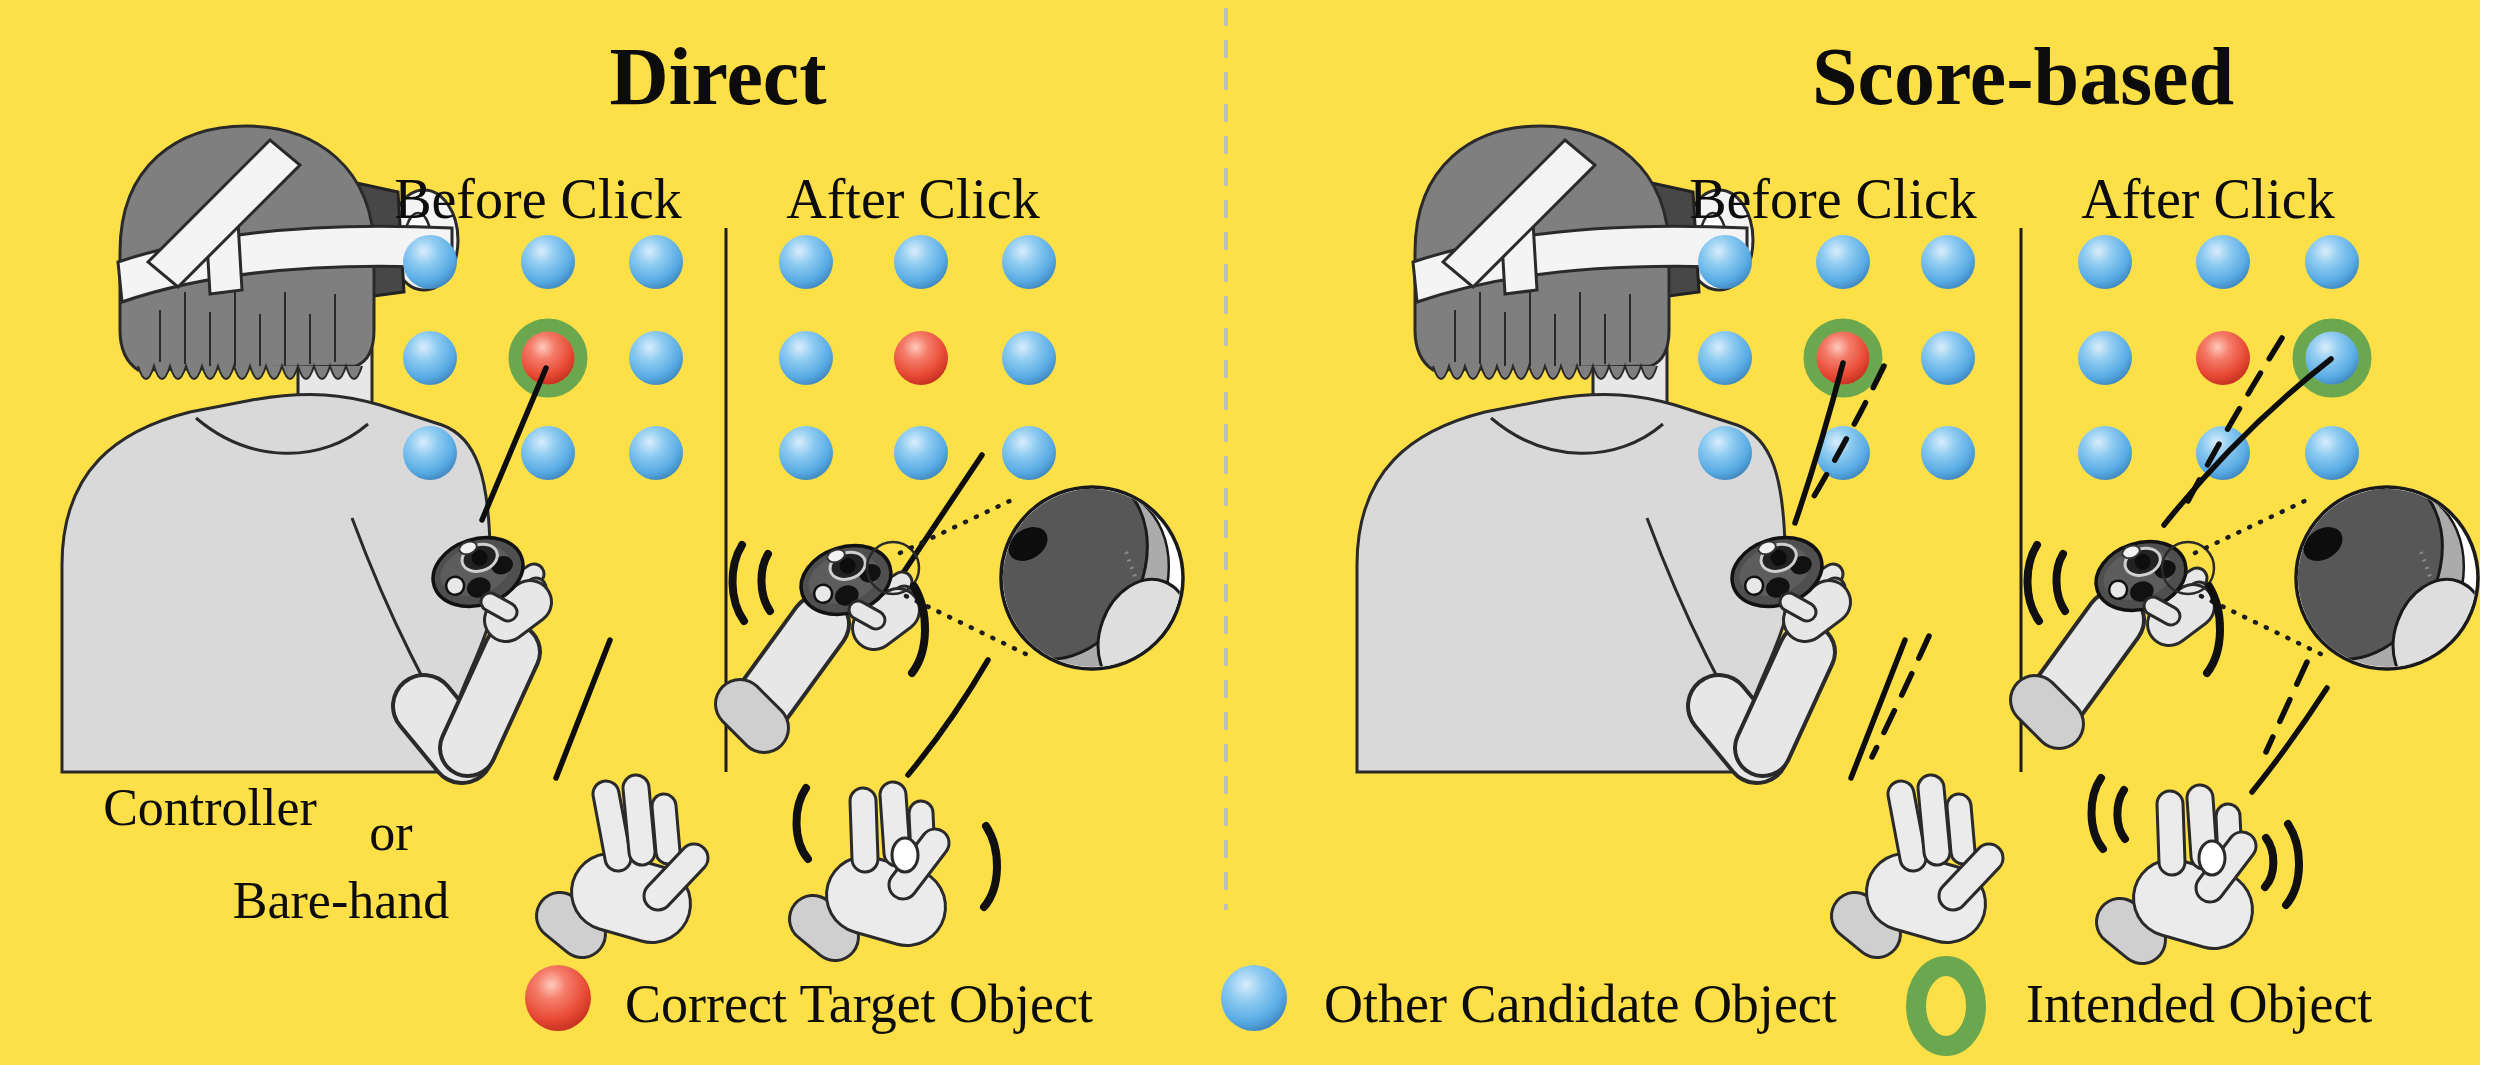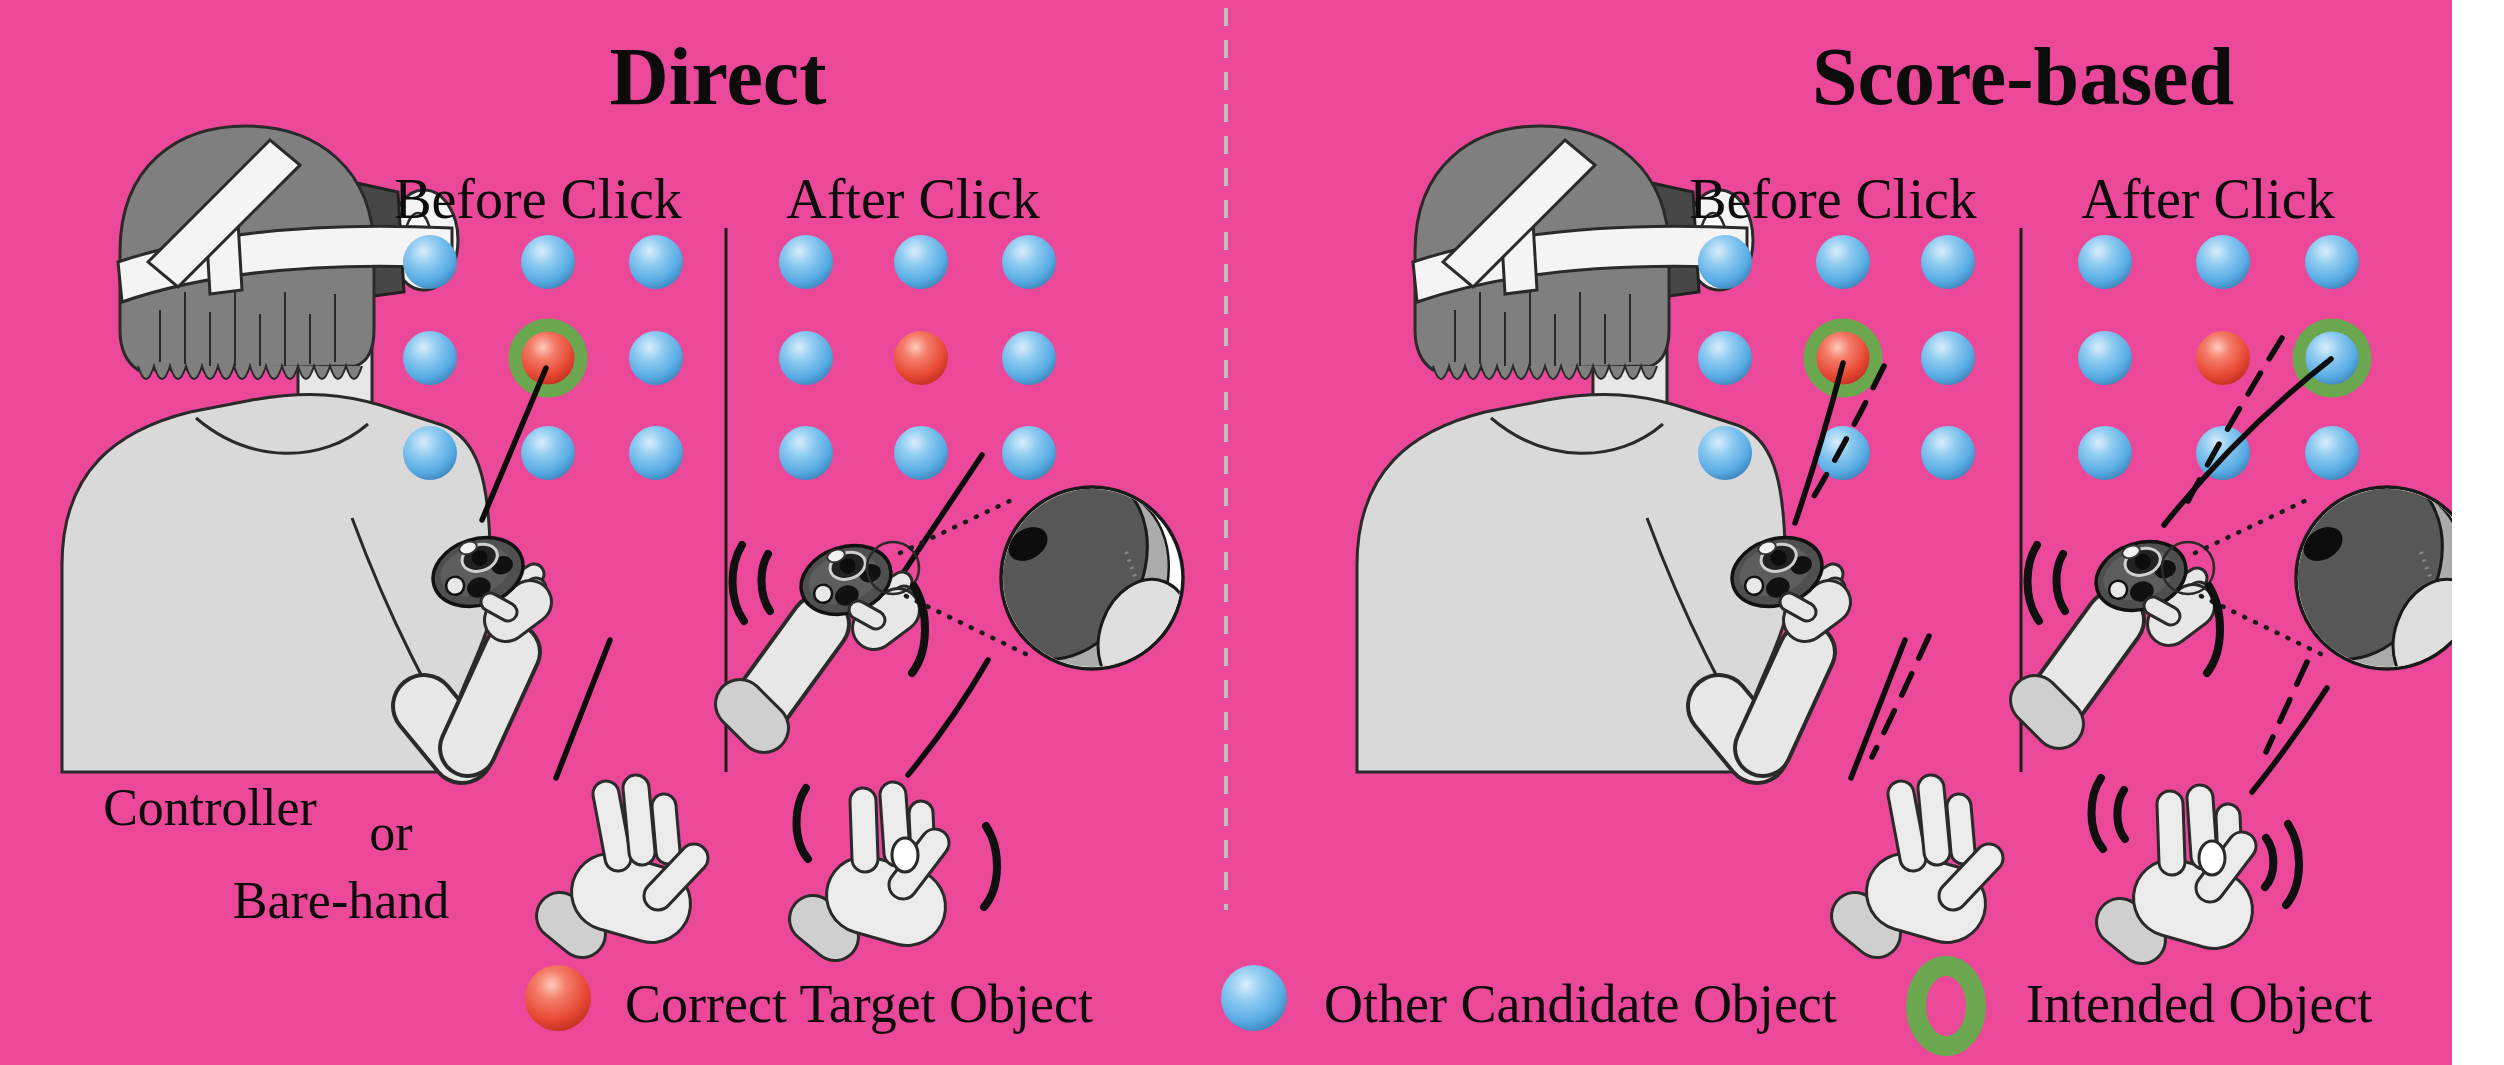--- a/index.html
+++ b/index.html
@@ -1,16 +1,16 @@
 <!DOCTYPE html>
 <html><head>
 <meta charset="utf-8">
 <style>
   html,body{margin:0;padding:0;background:#ffffff;}
-  .canvas{position:relative;width:2452px;height:1065px;background:#ec4899;overflow:hidden;}
+  .canvas{position:relative;width:2452px;height:1065px;background:#fde047;overflow:hidden;padding-left:28px;}
   svg{position:absolute;left:0;top:0;}
   text{font-family:"Liberation Serif","DejaVu Serif",serif;fill:#0c0c0c;}
   .title{font-size:82px;font-weight:700;}
   .header{font-size:56px;}
   .alt{font-size:52px;}
   .legendlab{font-size:54px;}
   .cap-d{stroke:#2a2a2a;fill:none;stroke-linecap:round;}
   .cap-l{fill:none;stroke-linecap:round;}
   .ray{stroke:#0d0d0d;stroke-width:5.5;fill:none;stroke-linecap:round;}
   .rayd{stroke:#0d0d0d;stroke-width:5.5;fill:none;stroke-linecap:round;stroke-dasharray:24 17;}

